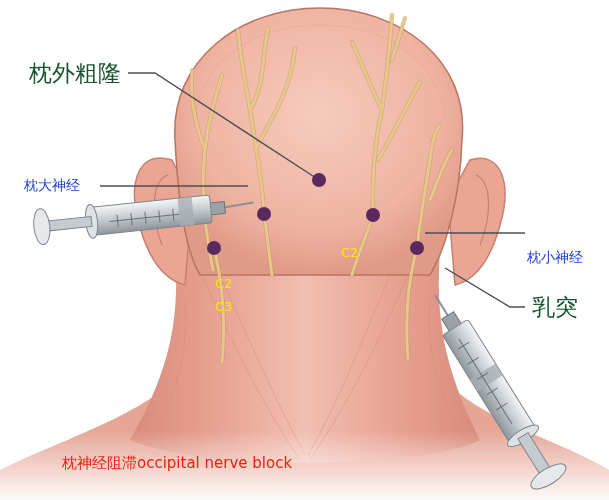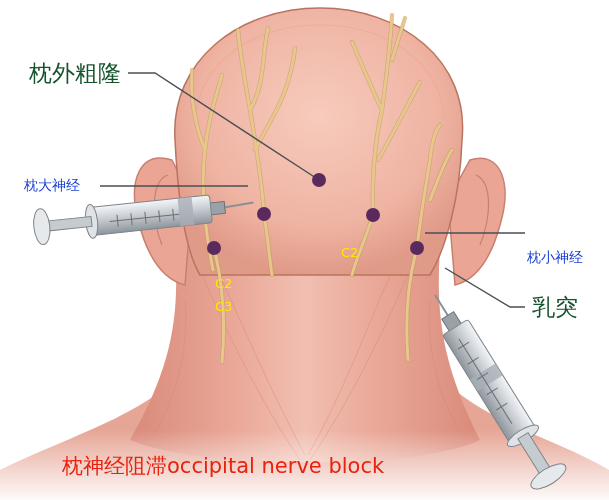--- a/index.html
+++ b/index.html
@@ -2,21 +2,21 @@
 <html><head>
 <meta charset="utf-8">
 <style>
   html,body{margin:0;padding:0;background:#ffffff;}
   #stage{position:relative;width:609px;height:500px;overflow:hidden;background:#ffffff;font-family:"DejaVu Sans","Liberation Sans",sans-serif;}
   #stage svg{position:absolute;left:0;top:0;}
   .label{position:absolute;white-space:nowrap;line-height:1;}
   .lbl-black{color:#14532d;font-size:23px;font-weight:normal;}
   .lbl-blue{color:#1a3fd1;font-size:14px;}
   .lbl-yellow{color:#ffe600;font-size:13px;}
-  .lbl-title{color:#e8220f;font-size:21px;}
+  .lbl-title{color:#e8220f;font-size:15px;}
 </style>
 </head>
 <body>
 
 <div id="stage">
   <svg width="609" height="500" viewBox="0 0 609 500">
     <defs>
       <radialGradient id="gHead" cx="50%" cy="40%" r="60%">
         <stop offset="0%" stop-color="#f7cbbd"></stop>
         <stop offset="70%" stop-color="#efb3a2"></stop>

